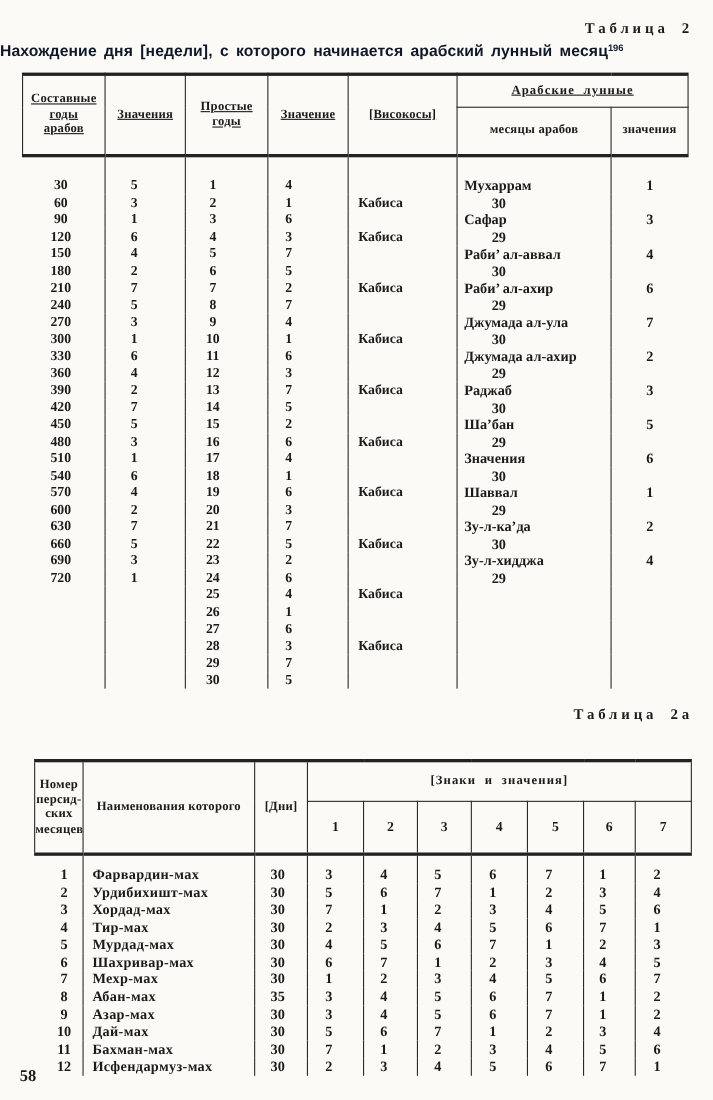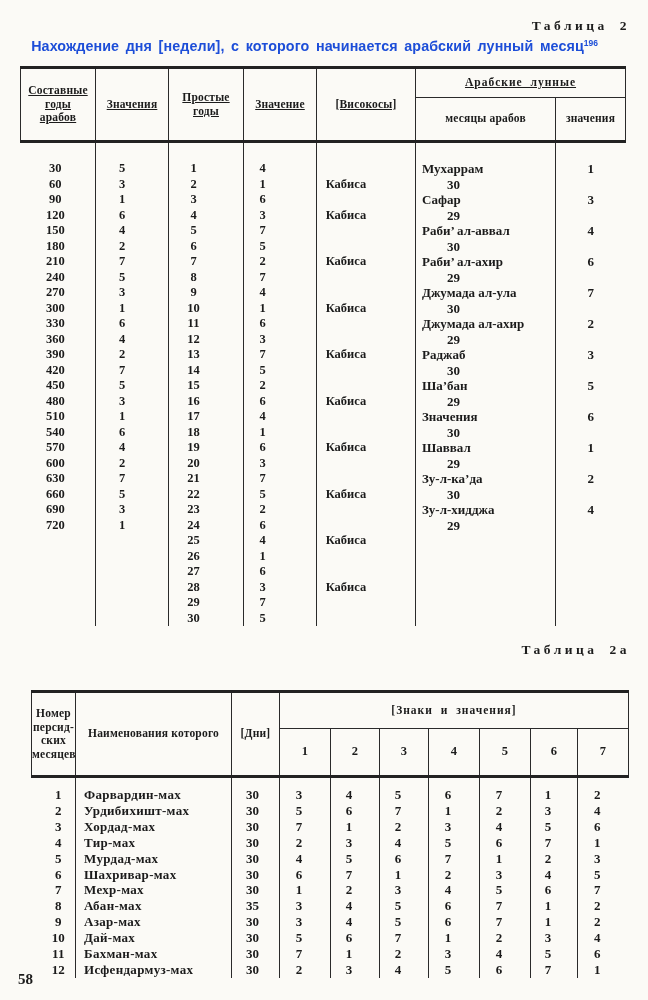--- a/index.html
+++ b/index.html
@@ -20,25 +20,25 @@
   .tbl-label {
     position: absolute; right: 18px;
     font-size: 13.5px; font-weight: 700;
     letter-spacing: 3.5px; word-spacing: 5px;
     color: #1c1c1c; white-space: nowrap;
   }
   .pos-label1 { top: 18px; }
   .pos-label2 { top: 642px; }
   .doc-title {
     position: absolute; left: 0; width: 598px;
-    text-align: right;
+    text-align: left;
     font-family: "Liberation Sans", "DejaVu Sans", sans-serif;
     font-weight: 700; font-size: 14.3px;
     letter-spacing: 0.1px; word-spacing: 2.5px;
-    color: #1d4ed8; white-space: nowrap;
+    color: #0f172a; white-space: nowrap;
   }
   .pos-title1 { top: 38px; }
   .pos-title2 { top: 662px; }
   .doc-title sup { font-size: 8.5px; vertical-align: 5px; letter-spacing: 0; }
   .page-num {
     position: absolute; left: 18px; top: 971px;
     font-size: 15px; font-weight: 700; color: #1b1b1b;
   }
   
   table.t {

